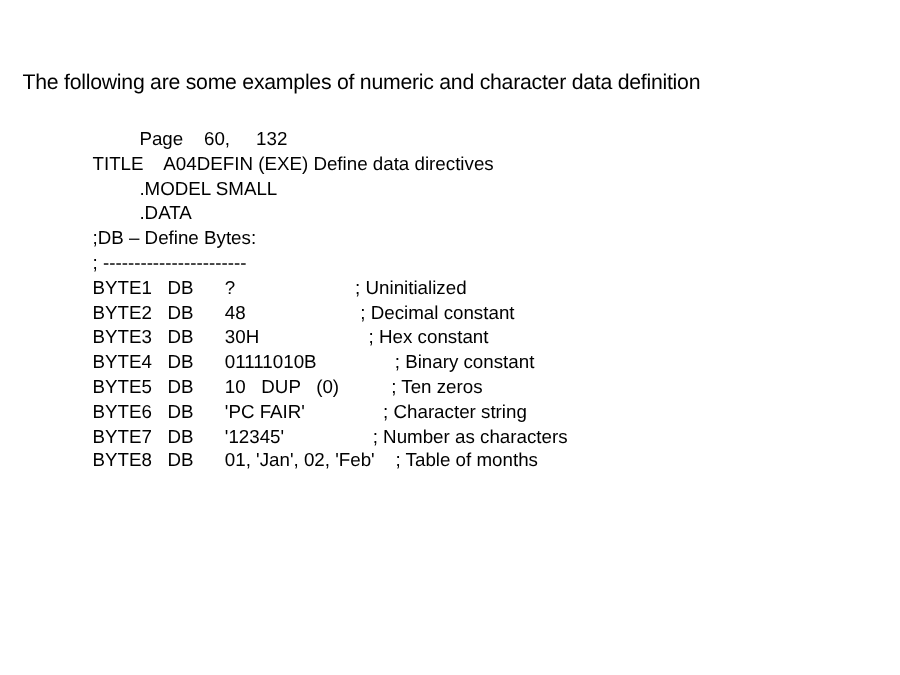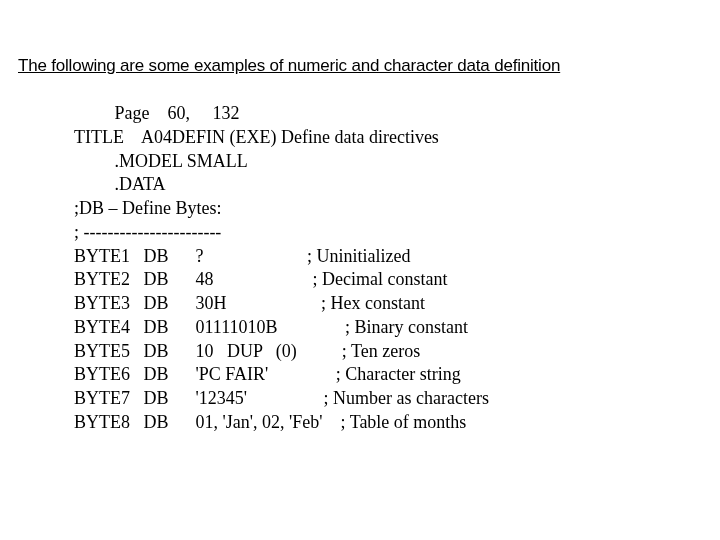--- a/index.html
+++ b/index.html
@@ -10,26 +10,25 @@
     height: 540px;
     font-family: Arial, Helvetica, sans-serif;
     color: #000;
   }
   .page {
     padding: 56px 18px 0 18px;
   }
   .heading {
     font-size: 17px;
     letter-spacing: -0.2px;
-    text-decoration: underline;
   }
   .code-block {
     margin: 26px 0 0 56px;
-    font-family: Liberation Serif, serif;
-    font-size: 18px;
+    font-family: Liberation Sans, sans-serif;
+    font-size: 15px;
     line-height: 1.32;
     white-space: pre;
   }
 </style>
 </head>
 <body>
 
 <div class="page">
   <div class="heading">The following are some examples of numeric and character data definition</div>
   <div class="code-block"><span>         Page    60,     132</span>

